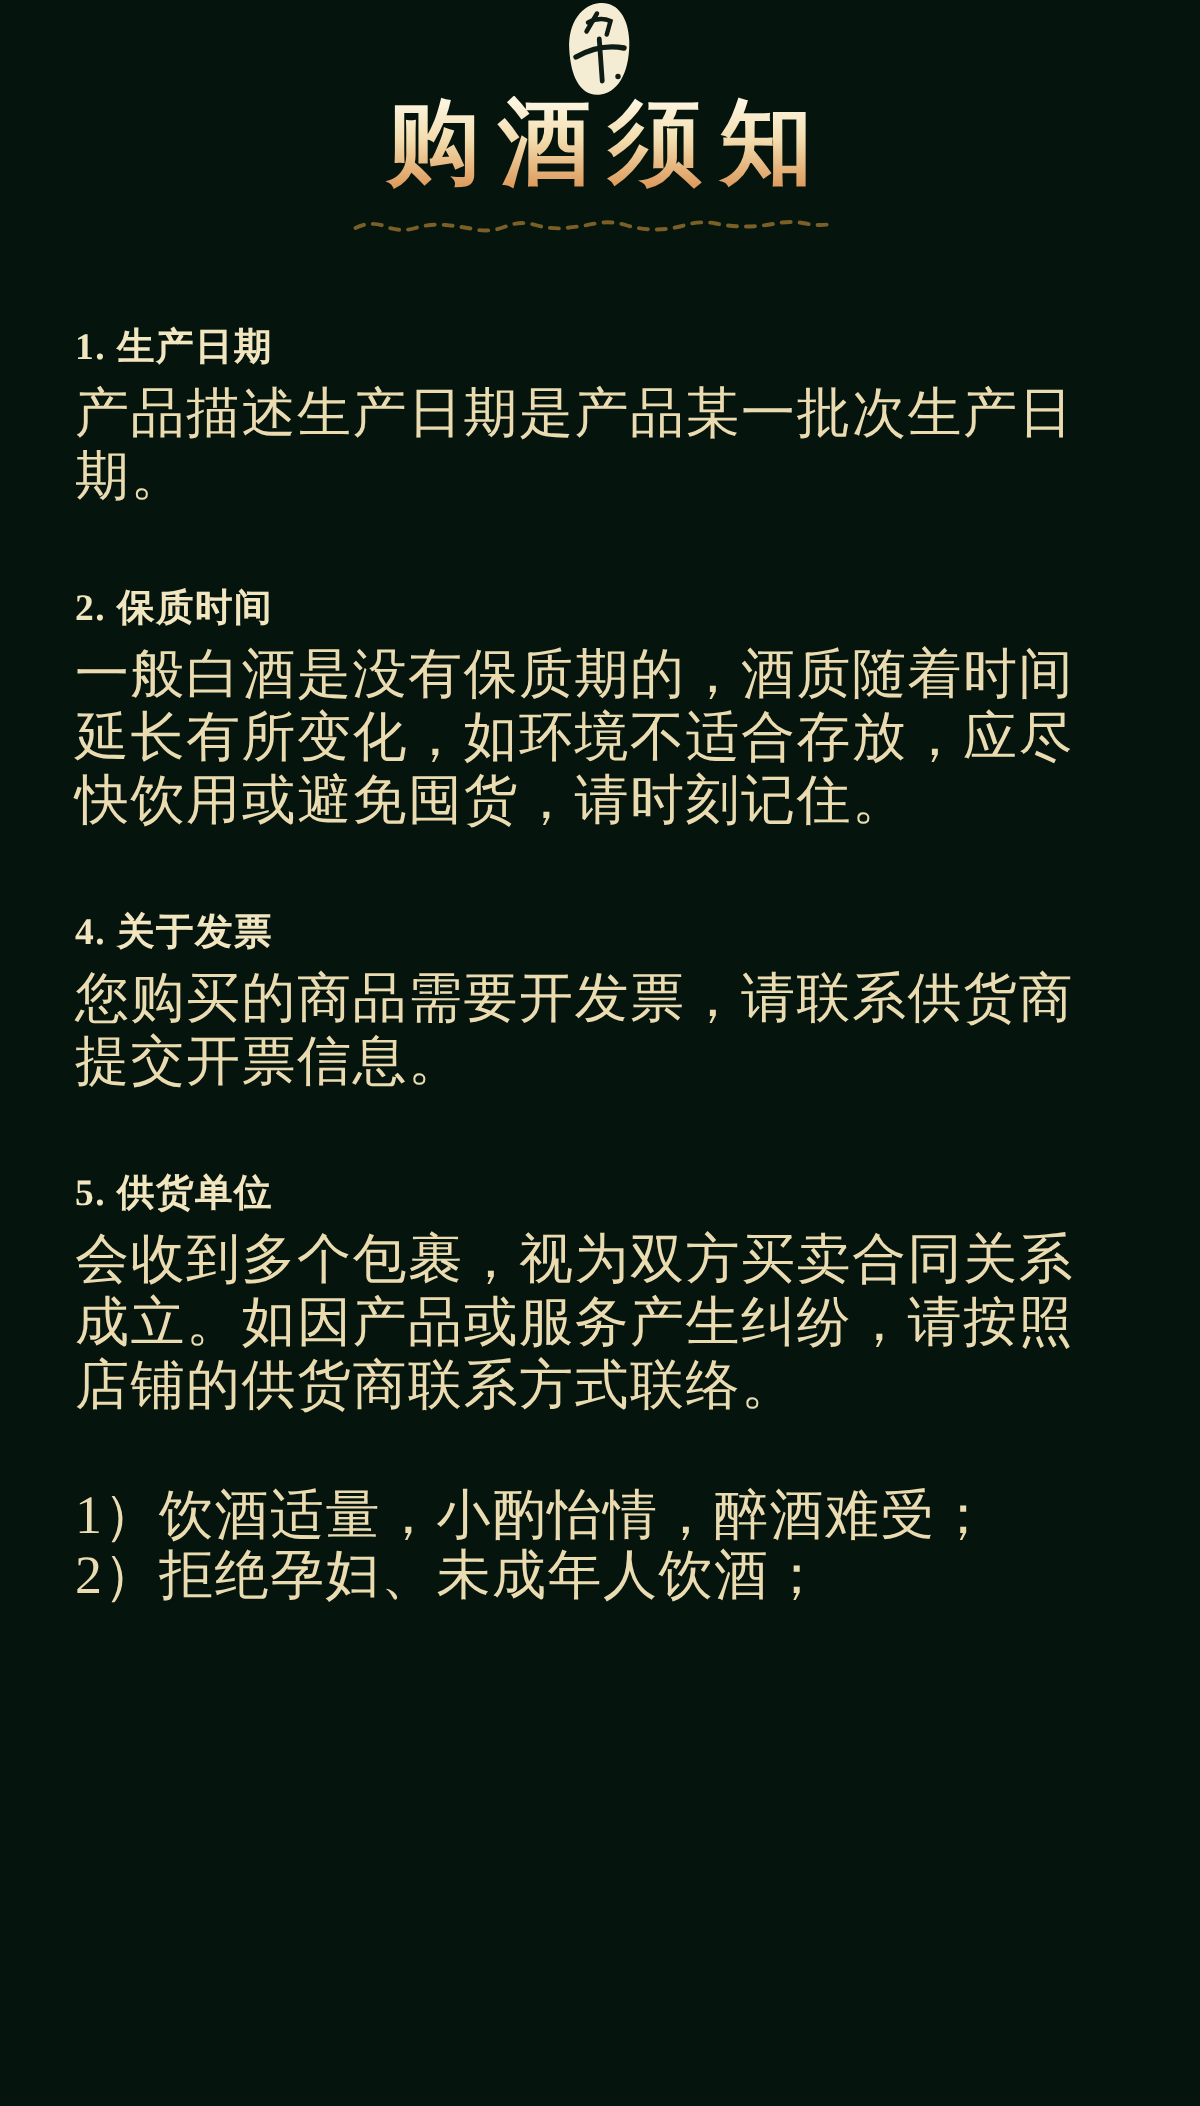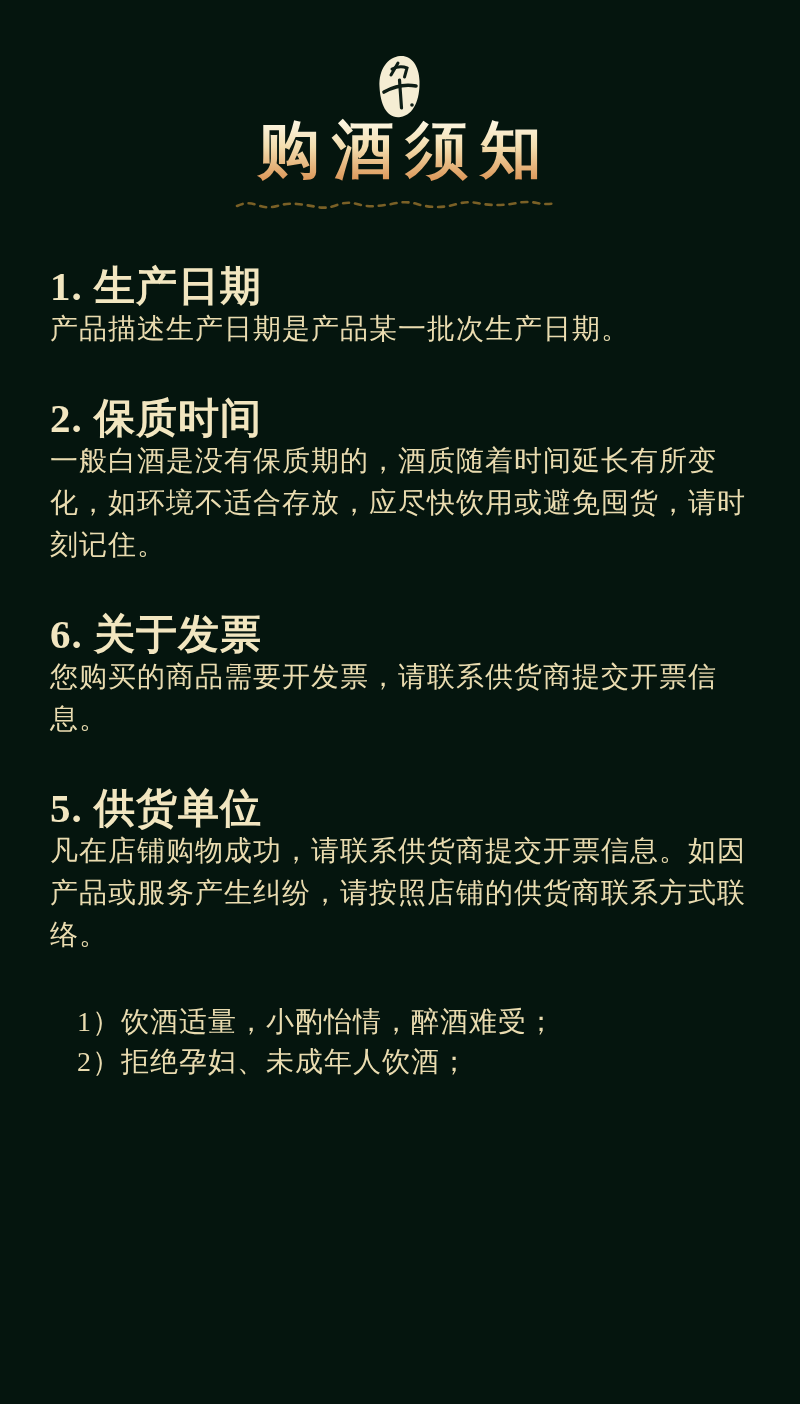--- a/index.html
+++ b/index.html
@@ -14,21 +14,20 @@
   }
   .page {
     width: 800px;
     min-height: 1404px;
     box-sizing: border-box;
     padding: 0 50px 120px 50px;
     background: #05150e;
   }
   
   .header {
-    padding-top: 54px;
     text-align: center;
   }
   .seal {
     width: 50px;
     height: 66px;
     margin: 0 auto;
     display: block;
   }
   .page-title {
     margin: -2px 0 0 0;
@@ -54,36 +53,35 @@
     text-align: left;
   }
   .notice-section {
     margin-top: 46px;
   }
   .notice-section:first-child {
     margin-top: 52px;
   }
   .section-heading {
     margin: 0;
-    font-size: 41px;
+    font-size: 25px;
     line-height: 44px;
     font-weight: bold;
     color: #f2e6c0;
     letter-spacing: 1px;
   }
   .section-paragraph {
     margin: 0;
-    font-size: 28px;
+    font-size: 36px;
     line-height: 42px;
     color: #eadcb0;
     letter-spacing: 1px;
   }
   .tip-line {
     line-height: 40px;
-    margin-left: 27px;
   }
 </style>
 </head>
 <body>
 
 <div class="page">
 
   <header class="header">
     <svg class="seal" viewBox="0 0 50 66" aria-hidden="true">
       <path d="M25 2 C36 1 44 11 44.5 27 C45 45 39 61 25.5 63 C12 65 5.5 51 4.5 33 C3.5 15 13 3 25 2 Z" fill="#f5edd3"></path>
@@ -110,27 +108,27 @@
 
     <section class="notice-section">
     </section>
 
     <section class="notice-section">
       <h2 class="section-heading">2. 保质时间</h2>
       <p class="section-paragraph">一般白酒是没有保质期的，酒质随着时间延长有所变化，如环境不适合存放，应尽快饮用或避免囤货，请时刻记住。</p>
     </section>
 
     <section class="notice-section">
-      <h2 class="section-heading">6. 关于发票</h2>
+      <h2 class="section-heading">4. 关于发票</h2>
       <p class="section-paragraph">您购买的商品需要开发票，请联系供货商提交开票信息。</p>
     </section>
 
     <section class="notice-section">
       <h2 class="section-heading">5. 供货单位</h2>
-      <p class="section-paragraph">凡在店铺购物成功，请联系供货商提交开票信息。如因产品或服务产生纠纷，请按照店铺的供货商联系方式联络。</p>
+      <p class="section-paragraph">会收到多个包裹，视为双方买卖合同关系成立。如因产品或服务产生纠纷，请按照店铺的供货商联系方式联络。</p>
     </section>
 
     <section class="notice-section">
       <p class="section-paragraph tip-line">1）饮酒适量，小酌怡情，醉酒难受；</p>
       <p class="section-paragraph tip-line">2）拒绝孕妇、未成年人饮酒；</p>
     </section>
 
   </main>
 </div>
 

